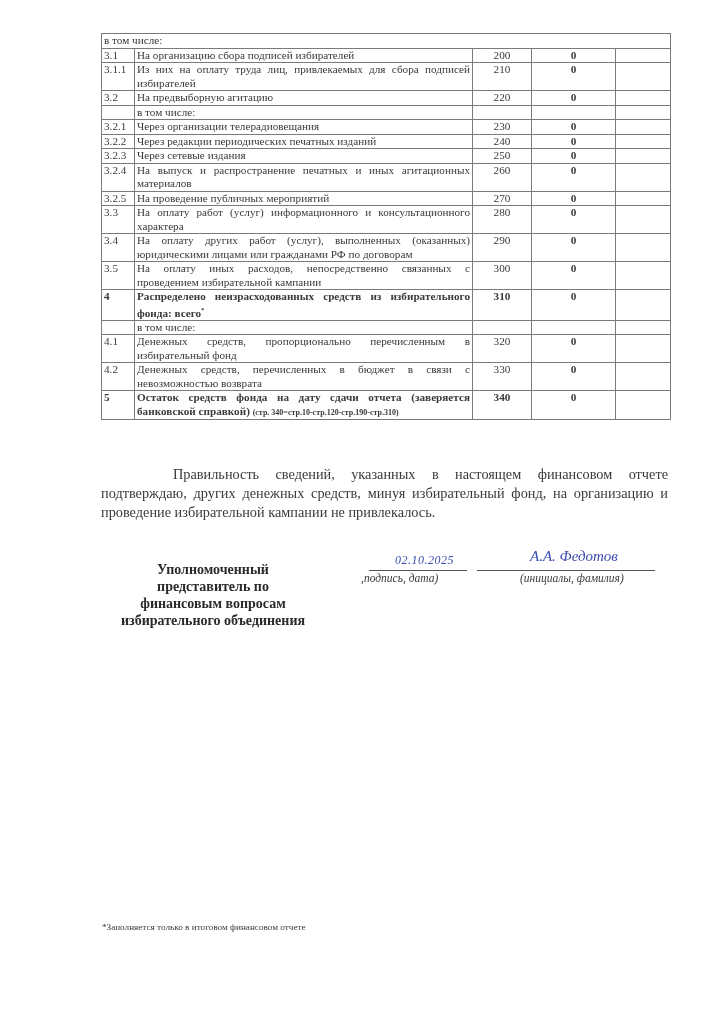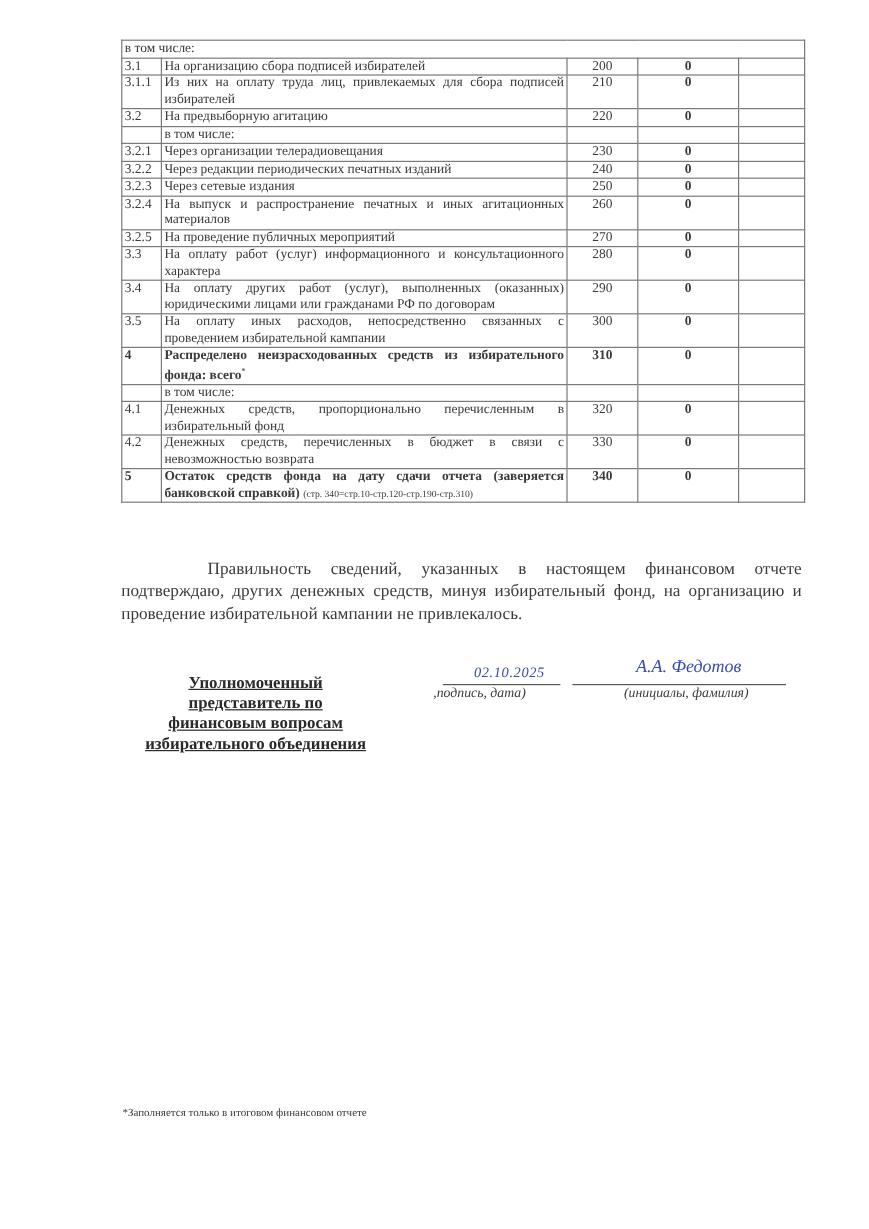--- a/index.html
+++ b/index.html
@@ -18,30 +18,30 @@
   col.c-text { width: 338px; }
   col.c-code { width: 59px; }
   col.c-val { width: 84px; }
   col.c-extra { width: 55px; }
   td.num { text-align: left; }
   td.txt { text-align: justify; text-align-last: left; }
   td.code { text-align: center; }
   td.val { text-align: center; font-weight: bold; }
   tr.bold td.txt, tr.bold td.num, tr.bold td.code { font-weight: bold; color: #2a2a2a; }
   td.sub { padding-left: 50px; }
-  .small-formula { font-size: 8px; font-weight: normal; }
+  .small-formula { font-size: 8px; font-weight: bold; }
   sup { font-size: 6px; }
   #statement {
     position: absolute; left: 101px; top: 465px; width: 567px;
     font-size: 14.3px; line-height: 19px; text-align: justify; color: #3a3a3a;
     text-indent: 72px;
   }
   #rep-title {
     position: absolute; left: 118px; top: 561px; width: 190px; text-align: center;
-    font-size: 14px; line-height: 17px; font-weight: bold; color: #2a2a2a; text-decoration: underline;
+    font-size: 14px; line-height: 17px; font-weight: bold; color: #2a2a2a;
   }
   .sigline { position: absolute; border-bottom: 1px solid #555; }
   #date-line { left: 369px; top: 569px; width: 98px; height: 1px; }
   #name-line { left: 477px; top: 569px; width: 178px; height: 1px; }
   .handwrite {
     position: absolute; font-family: Liberation Serif, serif; font-style: italic;
     color: #3a4bb0; font-size: 12px;
   }
   #date-hand { left: 395px; top: 553px; letter-spacing: 0.5px; }
   #name-hand { left: 490px; top: 548px; font-size: 15px; margin-left: 40px; }

